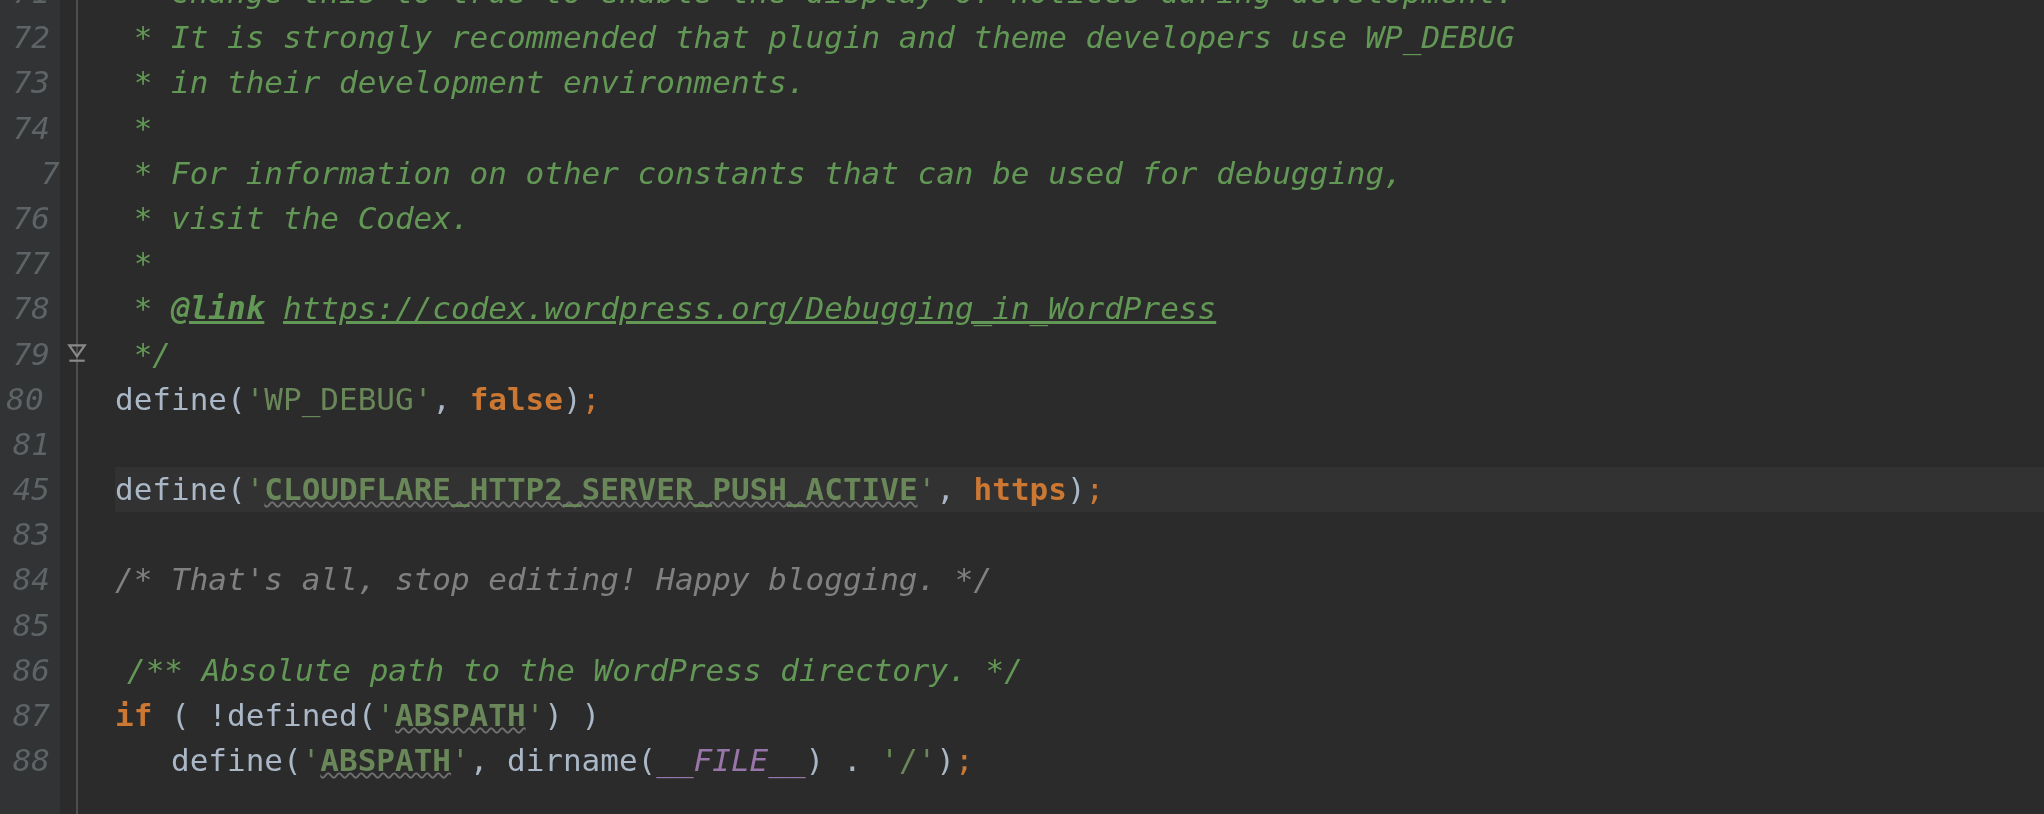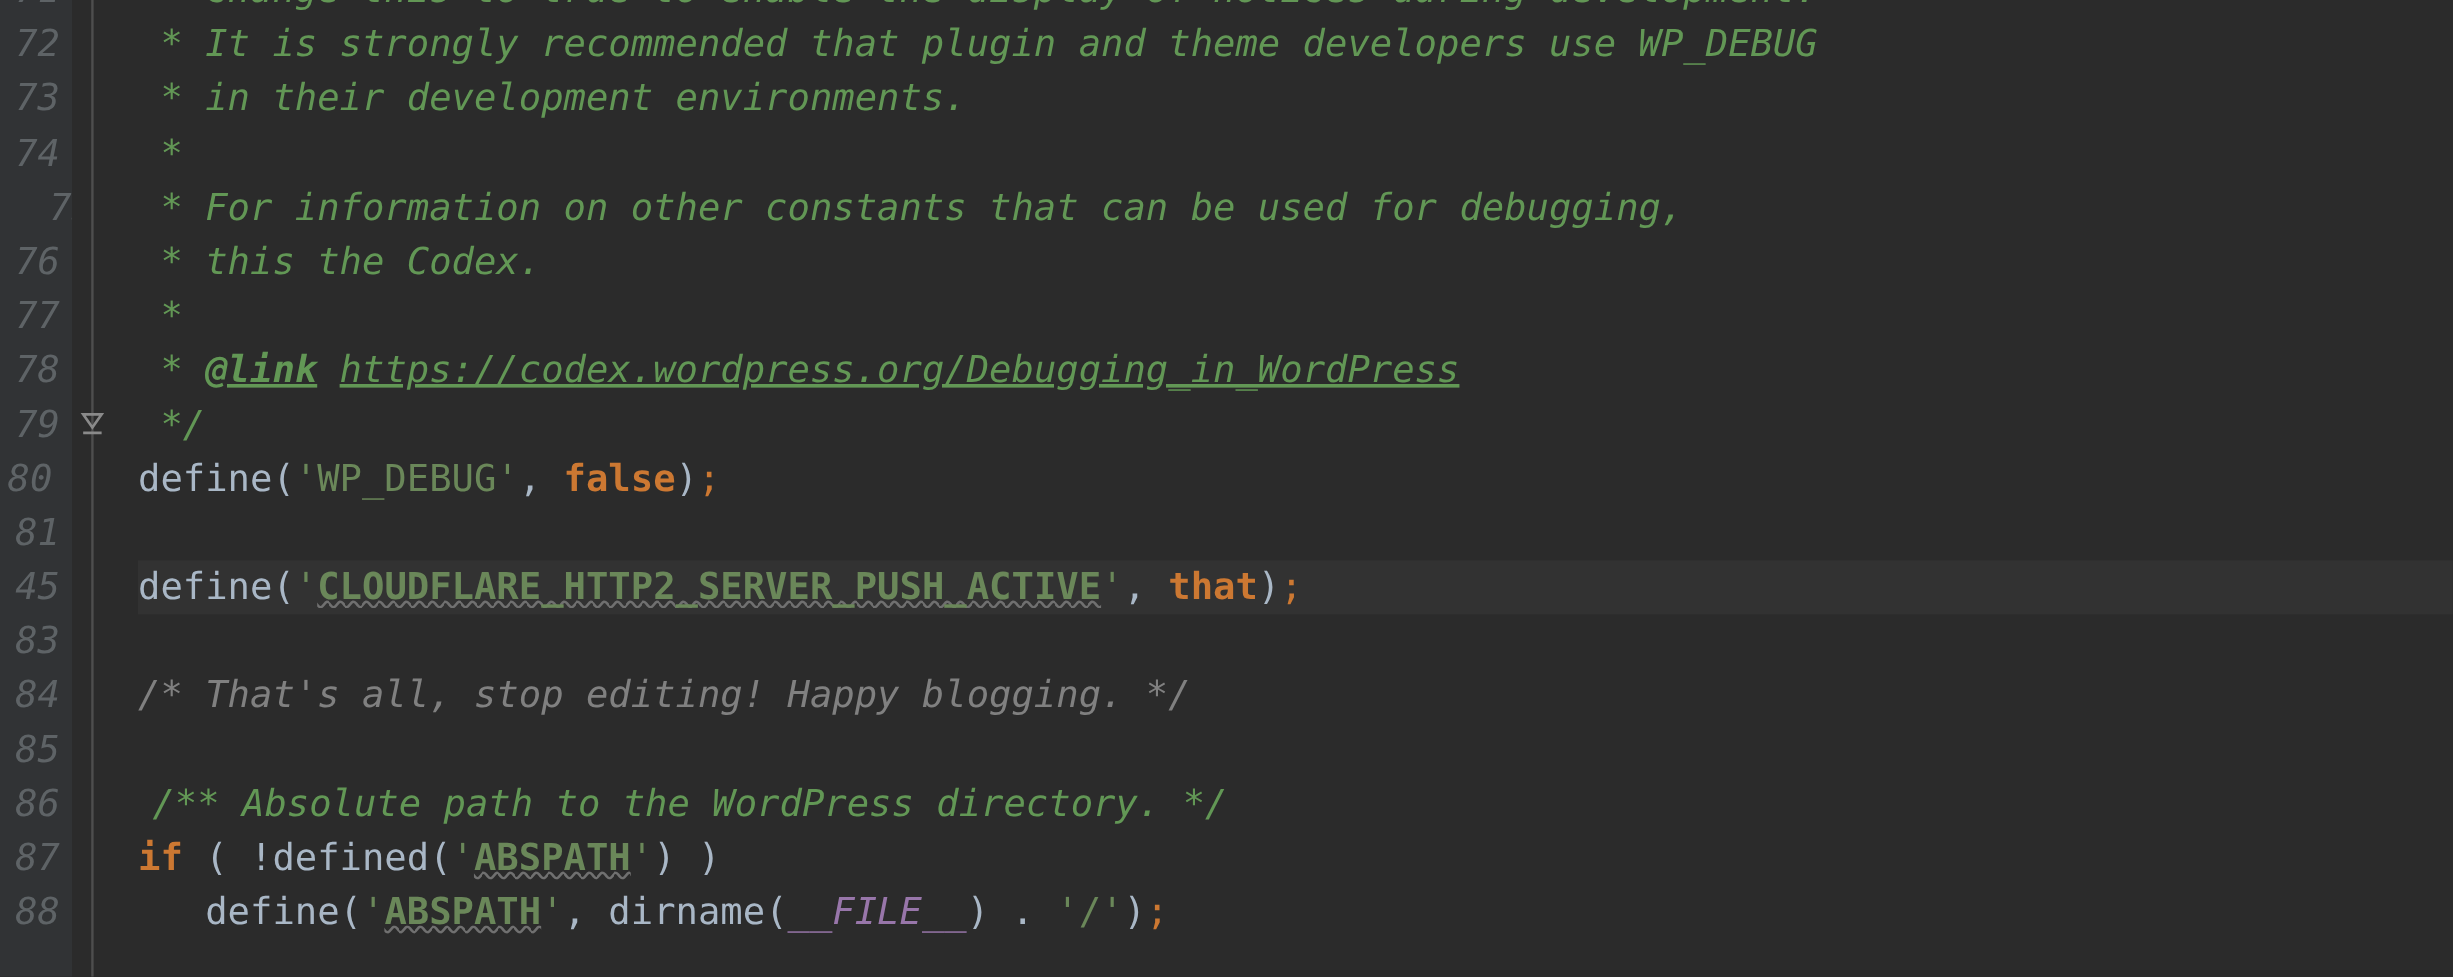--- a/index.html
+++ b/index.html
@@ -103,27 +103,27 @@
         <line x1="3" y1="17" x2="17" y2="17" stroke="#8a8a8a" stroke-width="2"></line>
       </svg>
     </div>
   </div>
   <div class="code" id="code">
       <div class="line" style="position: relative; top: -30px;"><span class="tok-doc"> * Change this to true to enable the display of notices during development.</span></div>
       <div class="line" style="position: relative; top: -30px;"><span class="tok-doc"> * It is strongly recommended that plugin and theme developers use WP_DEBUG</span></div>
       <div class="line" style="position: relative; top: -30px;"><span class="tok-doc"> * in their development environments.</span></div>
       <div class="line" style="position: relative; top: -30px;"><span class="tok-doc"> *</span></div>
       <div class="line" style="position: relative; top: -30px;"><span class="tok-doc"> * For information on other constants that can be used for debugging,</span></div>
-      <div class="line" style="position: relative; top: -30px;"><span class="tok-doc"> * this the Codex.</span></div>
+      <div class="line" style="position: relative; top: -30px;"><span class="tok-doc"> * visit the Codex.</span></div>
       <div class="line" style="position: relative; top: -30px;"><span class="tok-doc"> *</span></div>
       <div class="line" style="position: relative; top: -30px;"><span class="tok-doc"> * </span><span class="tok-doc-tag">@link</span><span class="tok-doc"> </span><span class="tok-doc-link">https://codex.wordpress.org/Debugging_in_WordPress</span></div>
       <div class="line" style="position: relative; top: -30px;"><span class="tok-doc"> */</span></div>
       <div class="line" style="position: relative; top: -30px;"><span class="tok-default">define(</span><span class="tok-string">'WP_DEBUG'</span><span class="tok-default">, </span><span class="tok-keyword">false</span><span class="tok-default">)</span><span class="tok-semi">;</span></div>
       <div class="line" style="position: relative; top: -30px;"></div>
-      <div class="line highlight" style="position: relative; top: -30px;"><span class="tok-default">define(</span><span class="tok-string">'</span><span class="wavy-str">CLOUDFLARE_HTTP2_SERVER_PUSH_ACTIVE</span><span class="tok-string">'</span><span class="tok-default">, </span><span class="tok-keyword">that</span><span class="tok-default">)</span><span class="tok-semi">;</span></div>
+      <div class="line highlight" style="position: relative; top: -30px;"><span class="tok-default">define(</span><span class="tok-string">'</span><span class="wavy-str">CLOUDFLARE_HTTP2_SERVER_PUSH_ACTIVE</span><span class="tok-string">'</span><span class="tok-default">, </span><span class="tok-keyword">https</span><span class="tok-default">)</span><span class="tok-semi">;</span></div>
       <div class="line" style="position: relative; top: -30px;"></div>
       <div class="line" style="position: relative; top: -30px;"><span class="tok-comment">/* That's all, stop editing! Happy blogging. */</span></div>
       <div class="line" style="position: relative; top: -30px;"></div>
       <div class="line" style="position: relative; top: -30px; margin-left: 12px;"><span class="tok-doc">/** Absolute path to the WordPress directory. */</span></div>
       <div class="line" style="position: relative; top: -30px;"><span class="tok-keyword">if</span><span class="tok-default"> ( !defined(</span><span class="tok-string">'</span><span class="wavy-str">ABSPATH</span><span class="tok-string">'</span><span class="tok-default">) )</span></div>
       <div class="line" style="position: relative; top: -30px;"><span class="tok-default">   define(</span><span class="tok-string">'</span><span class="wavy-str">ABSPATH</span><span class="tok-string">'</span><span class="tok-default">, dirname(</span><span class="tok-magic">__FILE__</span><span class="tok-default">) . </span><span class="tok-string">'/'</span><span class="tok-default">)</span><span class="tok-semi">;</span></div>
     </div>
 </div>
 
 </body></html>

